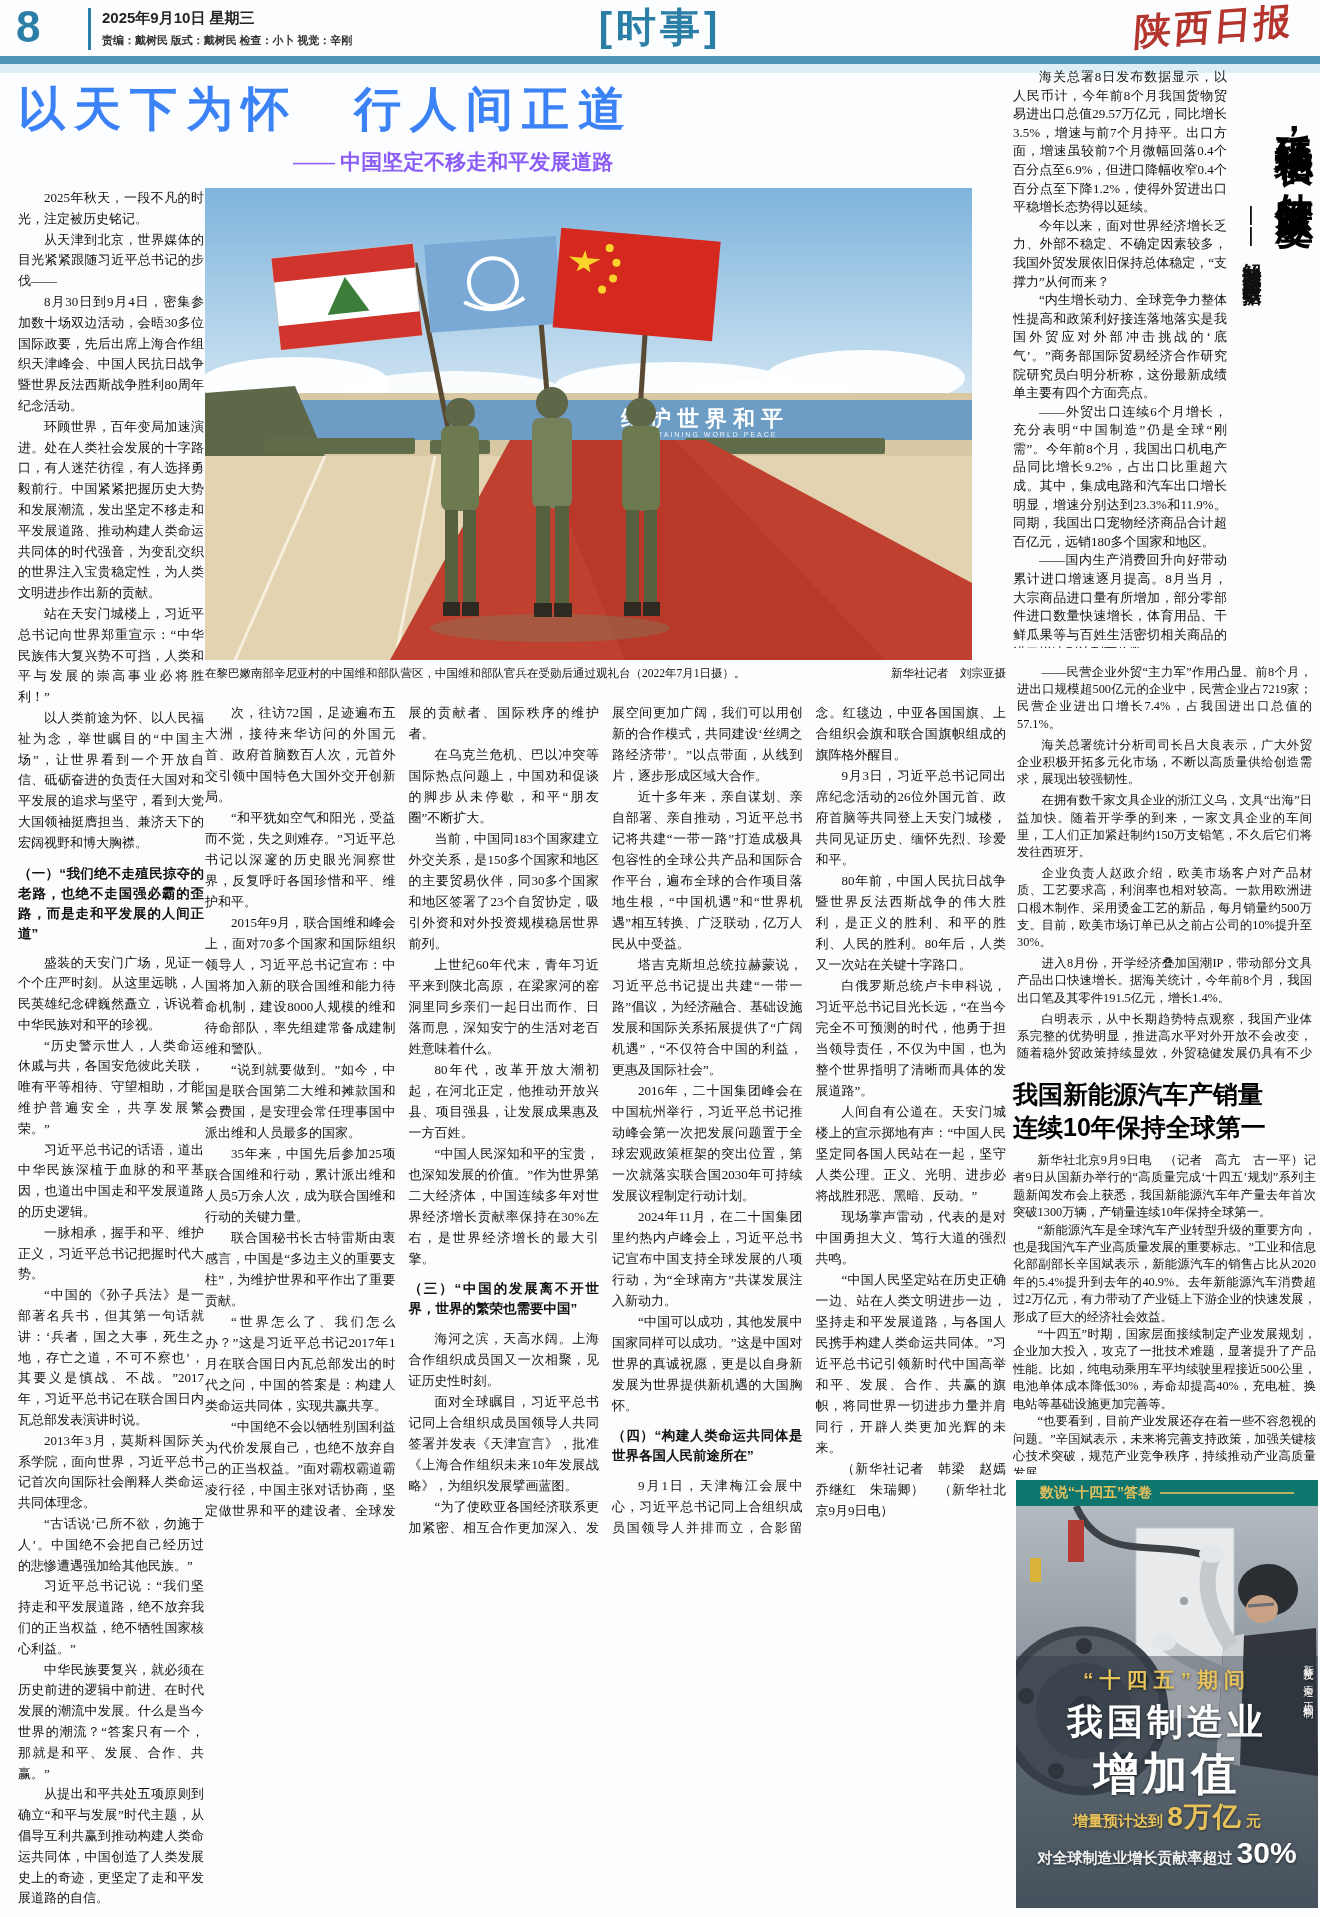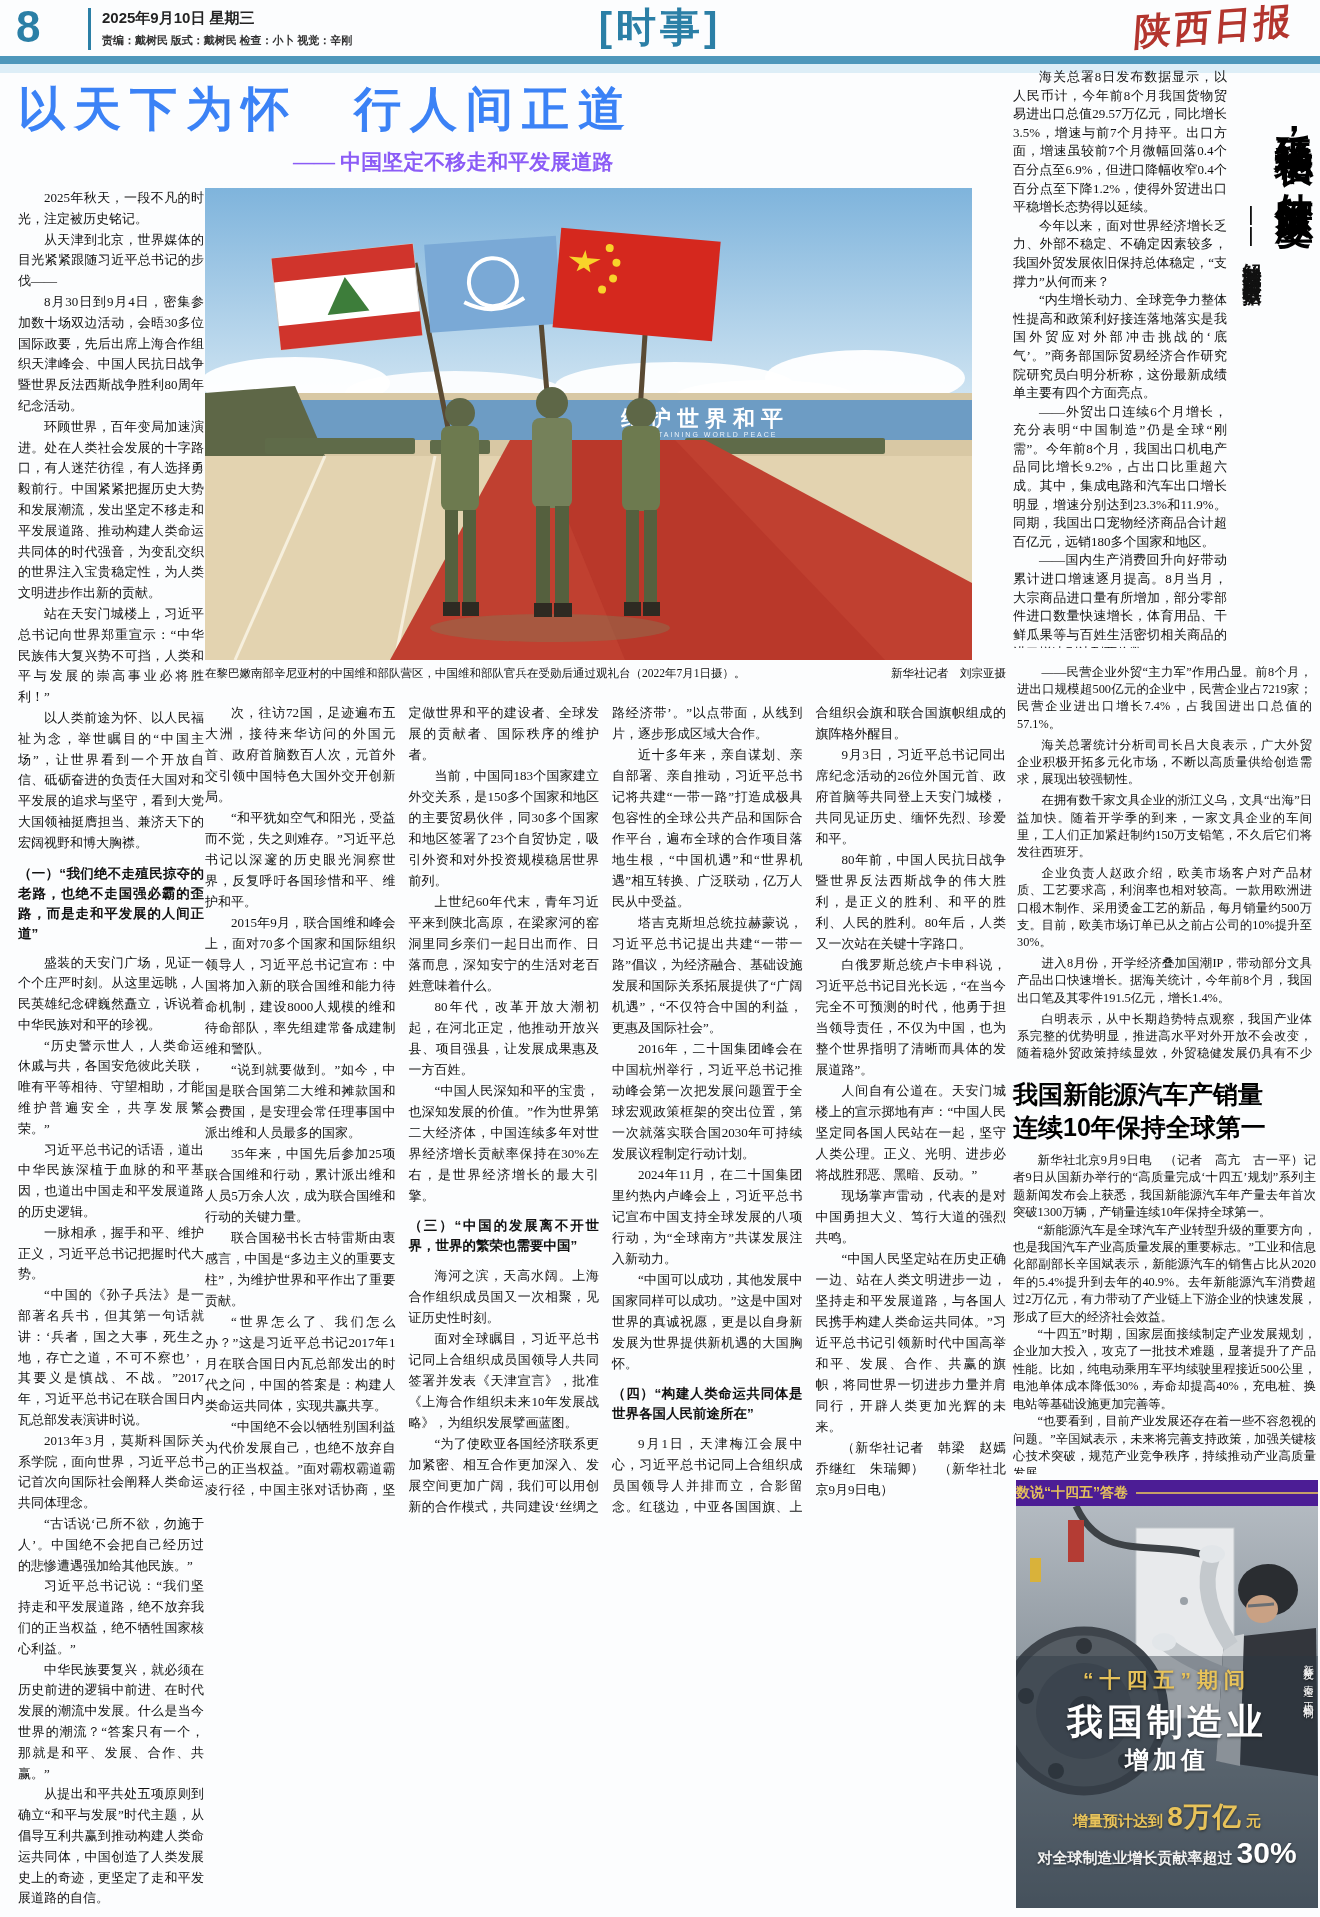--- a/index.html
+++ b/index.html
@@ -50,31 +50,31 @@
            font-size:12.3px;line-height:17.2px;text-align:justify;}
   .fx-cont p{margin:4px;text-indent:2em;}
   
   .ev-head{position:absolute;left:1013px;top:1078px;width:303px;
            font-family:"Liberation Sans",sans-serif;font-weight:900;font-size:25px;line-height:1.3;color:#000;}
   .ev-body{position:absolute;left:1013px;top:1152px;width:303px;height:322px;overflow:hidden;
            font-size:12.3px;line-height:17.4px;text-align:justify;}
   .ev-body p{margin:0;text-indent:2em;}
   
   .card{position:absolute;left:1016px;top:1480px;width:302px;height:428px;}
-  .card-head{height:26px;background:#4c1d95;display:flex;align-items:center;padding:0 0;}
+  .card-head{height:26px;background:#0f766e;display:flex;align-items:center;padding:0 24px;}
   .card-head .tag{color:#e5c05c;font-weight:bold;font-size:14px;font-family:"Liberation Sans",sans-serif;
                   white-space:nowrap;}
   .card-head .tagline{flex:1;height:2px;background:#e5c05c;margin-left:8px;opacity:.8;}
   .card-photo{position:relative;width:302px;height:502px;overflow:hidden;}
   .card-photo svg{position:absolute;left:0;top:0;}
   .ov{position:absolute;left:0;width:100%;text-align:center;color:#fff;
       font-family:"Liberation Sans",sans-serif;text-shadow:0 1px 3px rgba(0,0,0,.55);}
   .ov-period{top:160px;color:#e8c35a;font-weight:900;font-size:21px;letter-spacing:6px;}
   .ov-t1{top:192px;font-weight:900;font-size:36px;letter-spacing:4px;}
-  .ov-t2{top:238px;font-weight:900;font-size:24px;letter-spacing:4px;}
+  .ov-t2{top:238px;font-weight:900;font-size:45px;letter-spacing:4px;}
   .ov-s1{top:292px;font-weight:bold;font-size:15px;color:#e8c35a;}
   .ov-s1 b{font-size:28px;letter-spacing:1px;}
   .ov-s2{top:330px;font-weight:bold;font-size:15px;color:#f2f2f2;}
   .ov-s2 b{font-size:30px;color:#fff;}
   .ov-credit{position:absolute;right:3px;top:150px;writing-mode:vertical-rl;color:#f5f5f5;
              font-size:10.5px;letter-spacing:2px;text-shadow:0 1px 2px rgba(0,0,0,.6);}
   .card-rule{position:absolute;left:20px;right:20px;bottom:14px;height:1px;background:rgba(255,255,255,.8);}
   .card-emblem{position:absolute;left:50%;bottom:6px;transform:translateX(-50%);width:16px;height:16px;
                border-radius:50%;background:#24406e;border:2px solid #dfe6ee;}
 </style>
@@ -217,20 +217,21 @@
 
   <div class="colflow bodycol">
       <p>次，往访72国，足迹遍布五大洲，接待来华访问的外国元首、政府首脑数百人次，元首外交引领中国特色大国外交开创新局。</p>
       <p>“和平犹如空气和阳光，受益而不觉，失之则难存。”习近平总书记以深邃的历史眼光洞察世界，反复呼吁各国珍惜和平、维护和平。</p>
       <p>2015年9月，联合国维和峰会上，面对70多个国家和国际组织领导人，习近平总书记宣布：中国将加入新的联合国维和能力待命机制，建设8000人规模的维和待命部队，率先组建常备成建制维和警队。</p>
       <p>“说到就要做到。”如今，中国是联合国第二大维和摊款国和会费国，是安理会常任理事国中派出维和人员最多的国家。</p>
       <p>35年来，中国先后参加25项联合国维和行动，累计派出维和人员5万余人次，成为联合国维和行动的关键力量。</p>
       <p>联合国秘书长古特雷斯由衷感言，中国是“多边主义的重要支柱”，为维护世界和平作出了重要贡献。</p>
       <p>“世界怎么了、我们怎么办？”这是习近平总书记2017年1月在联合国日内瓦总部发出的时代之问，中国的答案是：构建人类命运共同体，实现共赢共享。</p>
       <p>“中国绝不会以牺牲别国利益为代价发展自己，也绝不放弃自己的正当权益。”面对霸权霸道霸凌行径，中国主张对话协商，坚定做世界和平的建设者、全球发展的贡献者、国际秩序的维护者。</p>
+      <p>在乌克兰危机、巴以冲突等国际热点问题上，中国劝和促谈的脚步从未停歇，和平“朋友圈”不断扩大。</p>
       <p>当前，中国同183个国家建立外交关系，是150多个国家和地区的主要贸易伙伴，同30多个国家和地区签署了23个自贸协定，吸引外资和对外投资规模稳居世界前列。</p>
       <p>上世纪60年代末，青年习近平来到陕北高原，在梁家河的窑洞里同乡亲们一起日出而作、日落而息，深知安宁的生活对老百姓意味着什么。</p>
       <p>80年代，改革开放大潮初起，在河北正定，他推动开放兴县、项目强县，让发展成果惠及一方百姓。</p>
       <p>“中国人民深知和平的宝贵，也深知发展的价值。”作为世界第二大经济体，中国连续多年对世界经济增长贡献率保持在30%左右，是世界经济增长的最大引擎。</p>
       <p class="sec">（三）“中国的发展离不开世界，世界的繁荣也需要中国”</p>
       <p>海河之滨，天高水阔。上海合作组织成员国又一次相聚，见证历史性时刻。</p>
       <p>面对全球瞩目，习近平总书记同上合组织成员国领导人共同签署并发表《天津宣言》，批准《上海合作组织未来10年发展战略》，为组织发展擘画蓝图。</p>
       <p>“为了使欧亚各国经济联系更加紧密、相互合作更加深入、发展空间更加广阔，我们可以用创新的合作模式，共同建设‘丝绸之路经济带’。”以点带面，从线到片，逐步形成区域大合作。</p>
       <p>近十多年来，亲自谋划、亲自部署、亲自推动，习近平总书记将共建“一带一路”打造成极具包容性的全球公共产品和国际合作平台，遍布全球的合作项目落地生根，“中国机遇”和“世界机遇”相互转换、广泛联动，亿万人民从中受益。</p>
       <p>塔吉克斯坦总统拉赫蒙说，习近平总书记提出共建“一带一路”倡议，为经济融合、基础设施发展和国际关系拓展提供了“广阔机遇”，“不仅符合中国的利益，更惠及国际社会”。</p>

